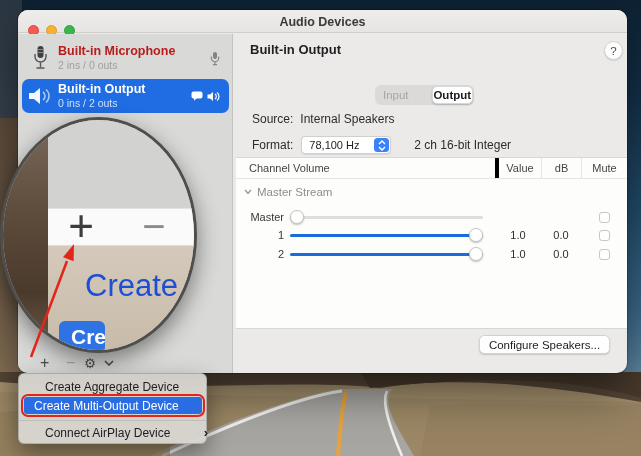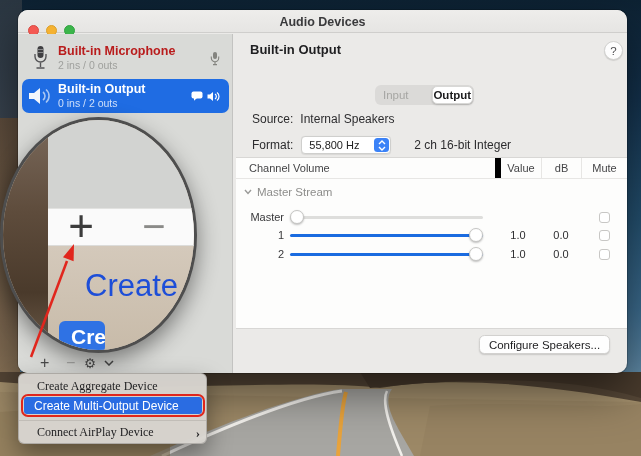--- a/index.html
+++ b/index.html
@@ -78,21 +78,21 @@
     background:#3b82f7; border-radius:3.5px; display:flex; flex-direction:column;
     align-items:center; justify-content:center; gap:1px; }
   .fmt-detail { margin-left:23px; }
 
   
   .chan-table { position:absolute; left:218px; top:147px; width:391px; height:172px;
     background:#fdfdfc; border-top:1px solid #d8d7d5; border-bottom:1px solid #d8d7d5; }
   .chan-header { position:absolute; top:0; left:0; width:100%; height:21px; display:flex;
     align-items:center; border-bottom:1px solid #e7e6e4; font-size:11px; color:#454547; }
   .col-label { flex:1; padding-left:13px; }
-  .col-val { width:46px; text-align:center; border-left:6px solid #000000; height:100%;
+  .col-val { width:46px; text-align:center; border-left:4px solid #000000; height:100%;
     display:flex; align-items:center; justify-content:center; }
   .col-db { width:40px; text-align:center; border-left:1px solid #e7e6e4; height:100%;
     display:flex; align-items:center; justify-content:center; }
   .col-mute { width:46px; text-align:center; border-left:1px solid #e7e6e4; height:100%;
     display:flex; align-items:center; justify-content:center; }
   .group-row { position:absolute; left:8px; top:28px; display:flex; align-items:center;
     gap:5px; font-size:11.5px; color:#8d8d8b; }
   .chan-row { position:absolute; left:0; width:100%; height:18px; display:flex; align-items:center; }
   .chan-row .r-label { width:48px; text-align:right; font-size:11px; color:#39393b; }
   .chan-row .r-slider { flex:1; position:relative; height:14px; margin:0 12px 0 6px; }
@@ -130,22 +130,22 @@
     background:#2f72e4; border-radius:6px; overflow:hidden; color:#fff;
     font-size:21px; font-weight:bold; padding:4px 0 0 12px; }
 
   
   .arrow-svg { position:absolute; left:0; top:0; width:641px; height:456px; pointer-events:none; }
 
   
   .ctx-menu { position:absolute; left:18px; top:373px; width:189px; height:71px;
     background:rgba(216,213,208,.97); border-radius:6px; border:1px solid rgba(0,0,0,.18);
     box-shadow:0 10px 25px rgba(0,0,0,.4); }
-  .ctx-item { position:absolute; left:4px; width:100%; height:17px; display:flex; align-items:center;
-    padding-left:14px; font-size:12px; font-weight:500; color:#1d1d1f;font-family:Liberation Serif, serif; }
+  .ctx-item { position:absolute; left:12px; width:100%; height:17px; display:flex; align-items:center;
+    padding-left:14px; font-size:12px; font-weight:500; color:#1d1d1f; }
   .ctx-item1 { top:4px; }
   .ctx-hl-box { position:absolute; left:2px; top:20px; width:184px; height:23px;
     border:2px solid #e0261c; border-radius:7px; display:flex; align-items:center; }
   .ctx-hl-inner { margin:0 1px; width:178px; height:17px; background:#2a6ce2; border-radius:3px;
     display:flex; align-items:center; padding-left:10px; font-size:12px; font-weight:500; color:#ffffff; }
   .ctx-sep { position:absolute; left:0; top:46px; width:100%; height:1px; background:#c1bdb7; }
   .ctx-item3 { top:50px; justify-content:space-between; padding-right:10px; }
   .ctx-chevron { font-size:13px; font-weight:bold; color:#1d1d1f; }
 </style>
 </head>
@@ -245,21 +245,21 @@
       <div class="seg-tab selected">Output</div>
     </div>
 
     <div class="source-row">
       <span class="lab">Source:</span><span>Internal Speakers</span>
     </div>
 
     <div class="format-row">
       <span>Format:</span>
       <div class="fmt-select">
-        <span>55,800 Hz</span>
+        <span>78,100 Hz</span>
         <div class="fmt-stepper">
           <svg width="8" height="5" viewBox="0 0 8 5">
               <polyline points="1,4 4,1 7,4" fill="none" stroke="#fff" stroke-width="1.4"></polyline>
             </svg>
           <svg width="8" height="5" viewBox="0 0 8 5">
               <polyline points="1,1 4,4 7,1" fill="none" stroke="#fff" stroke-width="1.4"></polyline>
             </svg>
         </div>
       </div>
       <span class="fmt-detail">2 ch 16-bit Integer</span>

